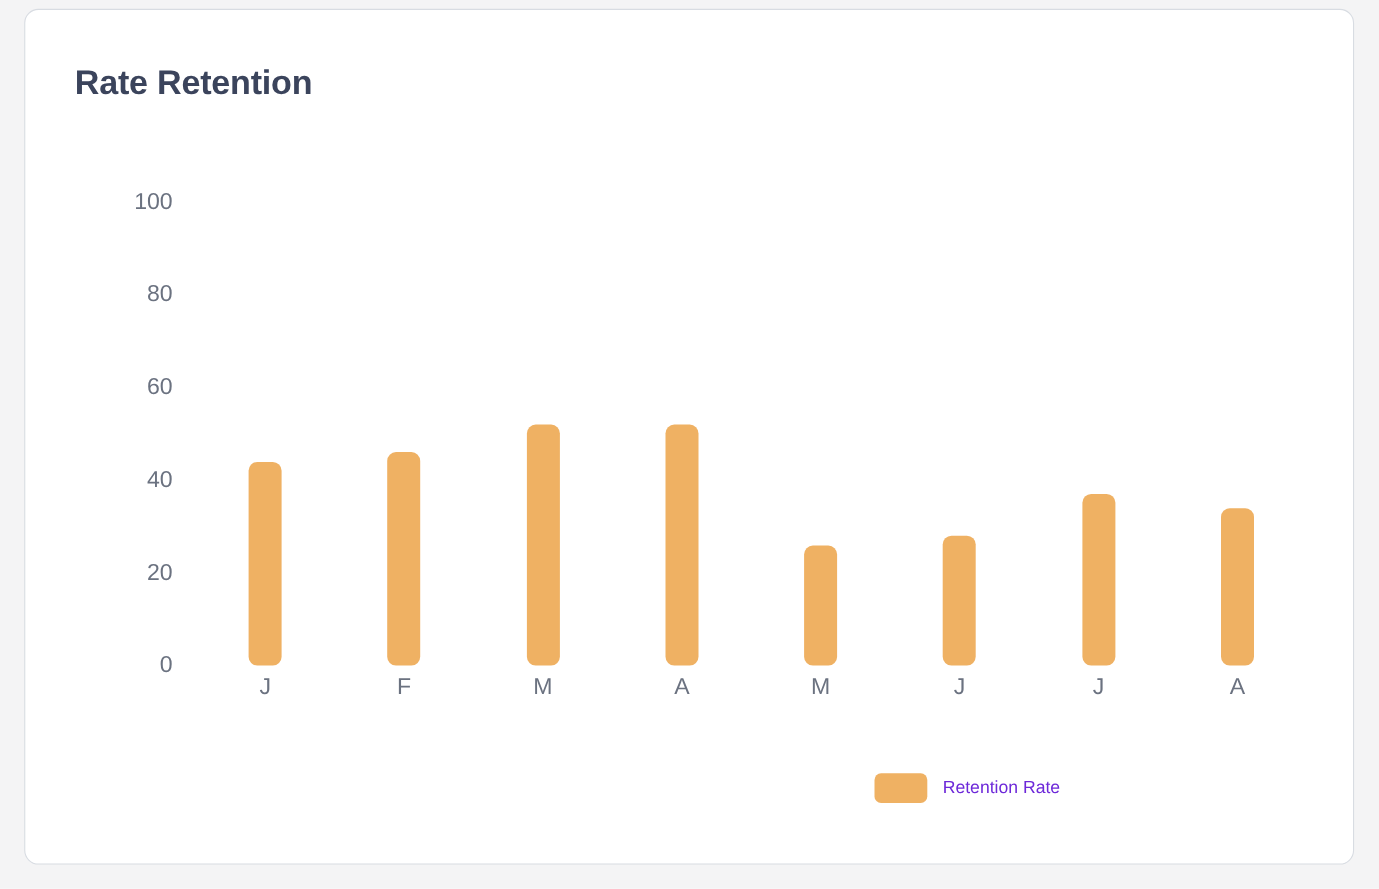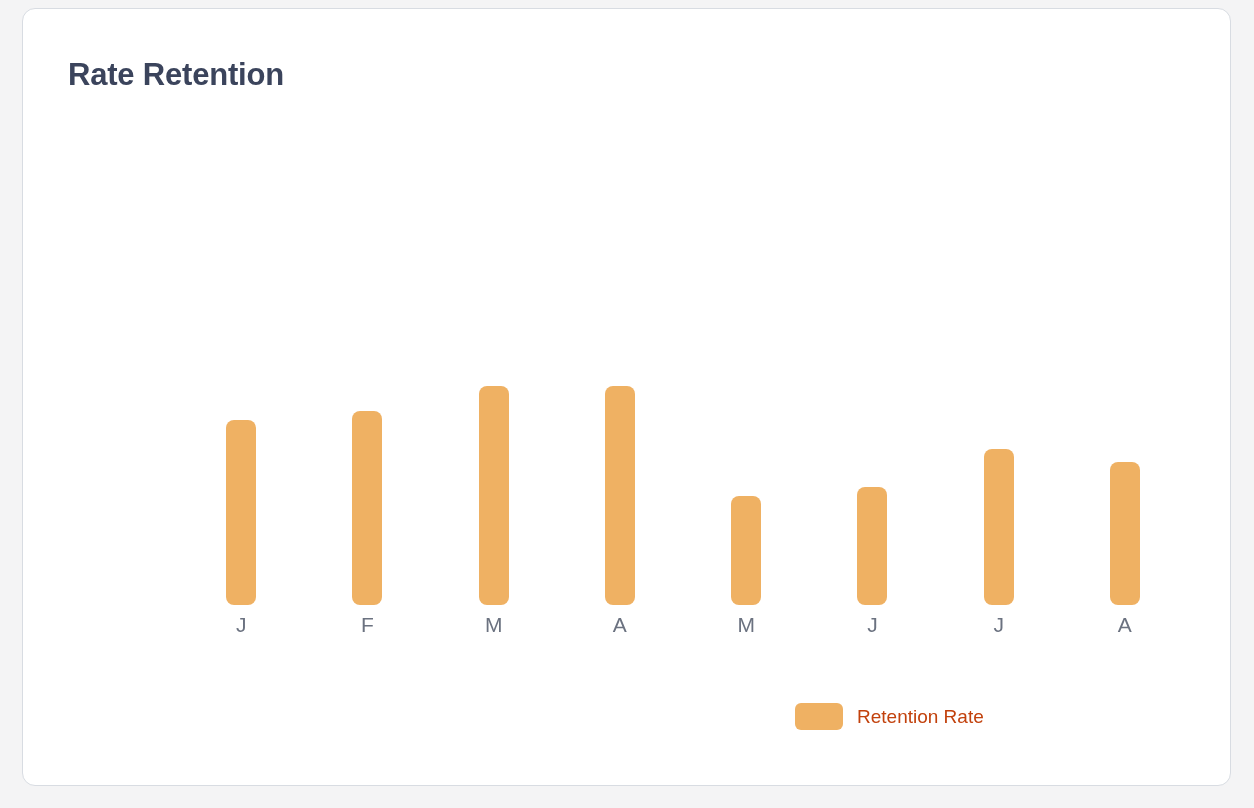--- a/index.html
+++ b/index.html
@@ -105,34 +105,42 @@
     gap: 14px;
   }
   .legend-swatch {
     width: 48px;
     height: 27px;
     background: #efb163;
     border-radius: 6px;
     flex: none;
   }
   .legend-label {
-    font-size: 19px;
-    color: #c2410c;
+    font-size: 16px;
+    color: #6d28d9;
     white-space: nowrap;
   }
 </style>
 </head>
 <body>
 
 <div class="card">
 
   <div class="chart-title">Rate Retention</div>
 
   <div class="plot">
 
+    <div class="ytick-wrap">
+        <div class="ytick" style="top: 175px; color: rgb(107, 114, 128);">100</div>
+        <div class="ytick" style="top: 259.2px; color: rgb(107, 114, 128);">80</div>
+        <div class="ytick" style="top: 343.4px; color: rgb(107, 114, 128);">60</div>
+        <div class="ytick" style="top: 427.6px; color: rgb(107, 114, 128);">40</div>
+        <div class="ytick" style="top: 511.8px; color: rgb(107, 114, 128);">20</div>
+        <div class="ytick" style="top: 596px; color: rgb(107, 114, 128);">0</div>
+      </div>
 
     <div class="bars-area">
         <div class="bar-col" style="left: 48.125px;">
           <div class="bar" title="J: 44" style="height: 185.24px; background: rgb(239, 177, 99);"></div>
         </div>
         <div class="bar-col" style="left: 174.375px;">
           <div class="bar" title="F: 46" style="height: 193.66px; background: rgb(239, 177, 99);"></div>
         </div>
         <div class="bar-col" style="left: 300.625px;">
           <div class="bar" title="M: 52" style="height: 218.92px; background: rgb(239, 177, 99);"></div>

